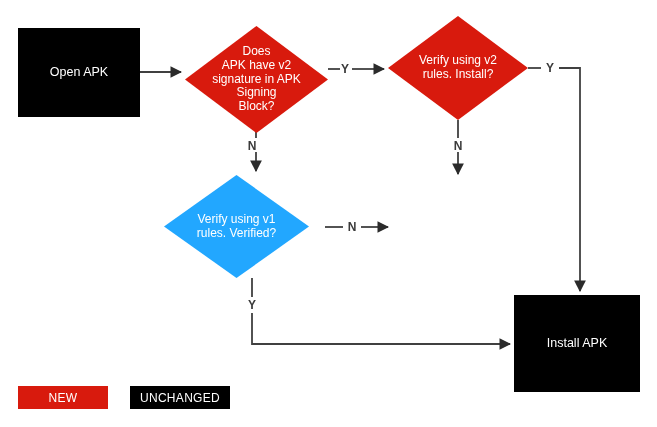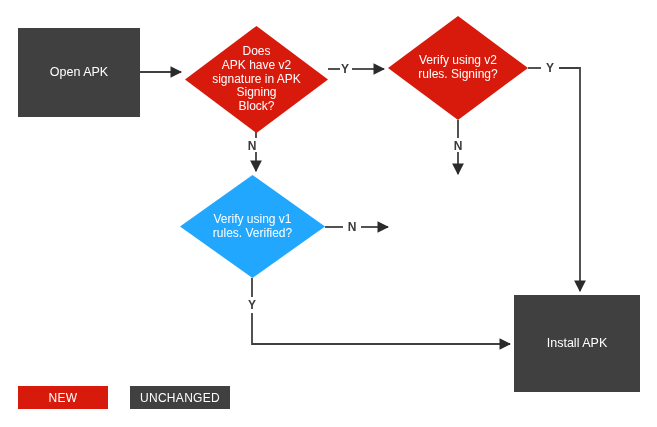--- a/index.html
+++ b/index.html
@@ -48,21 +48,21 @@
     top: 0;
     width: 100%;
     height: 100%;
   }
   .diamond-label {
     position: relative;
     z-index: 2;
     padding: 0 6px;
     white-space: pre-line;
   }
-  .fill-blue { background: #404040; }
+  .fill-blue { background: #000000; }
   .fill-red  { background: #d81a0d; }
 
   .edge-label {
     position: absolute;
     font-size: 12px;
     font-weight: bold;
     color: #3a3a3a;
     line-height: 1;
     text-align: center;
     font-family: "Liberation Sans", sans-serif;
@@ -139,24 +139,24 @@
 signature in APK
 Signing
 Block?</span>
   </div>
 
   <div class="node node-diamond" style="left:388px; top:16px; width:140px; height:104px;">
     <svg class="diamond-shape" viewBox="0 0 140 104" preserveAspectRatio="none" xmlns="http://www.w3.org/2000/svg">
       <polygon points="70,0 140,52 70,104 0,52" fill="#d81a0d"></polygon>
     </svg>
     <span class="diamond-label">Verify using v2
-rules. Signing?</span>
+rules. Install?</span>
   </div>
 
-  <div class="node node-diamond" style="left:180px; top:175px; width:145px; height:103px;">
+  <div class="node node-diamond" style="left:164px; top:175px; width:145px; height:103px;">
     <svg class="diamond-shape" viewBox="0 0 145 103" preserveAspectRatio="none" xmlns="http://www.w3.org/2000/svg">
       <polygon points="72.5,0 145,51.5 72.5,103 0,51.5" fill="#22a7ff"></polygon>
     </svg>
     <span class="diamond-label">Verify using v1
 rules. Verified?</span>
   </div>
 
 
   <div class="node node-box fill-blue" style="left:514px; top:295px; width:126px; height:97px;justify-content:center;">
     <span>Install APK</span>

